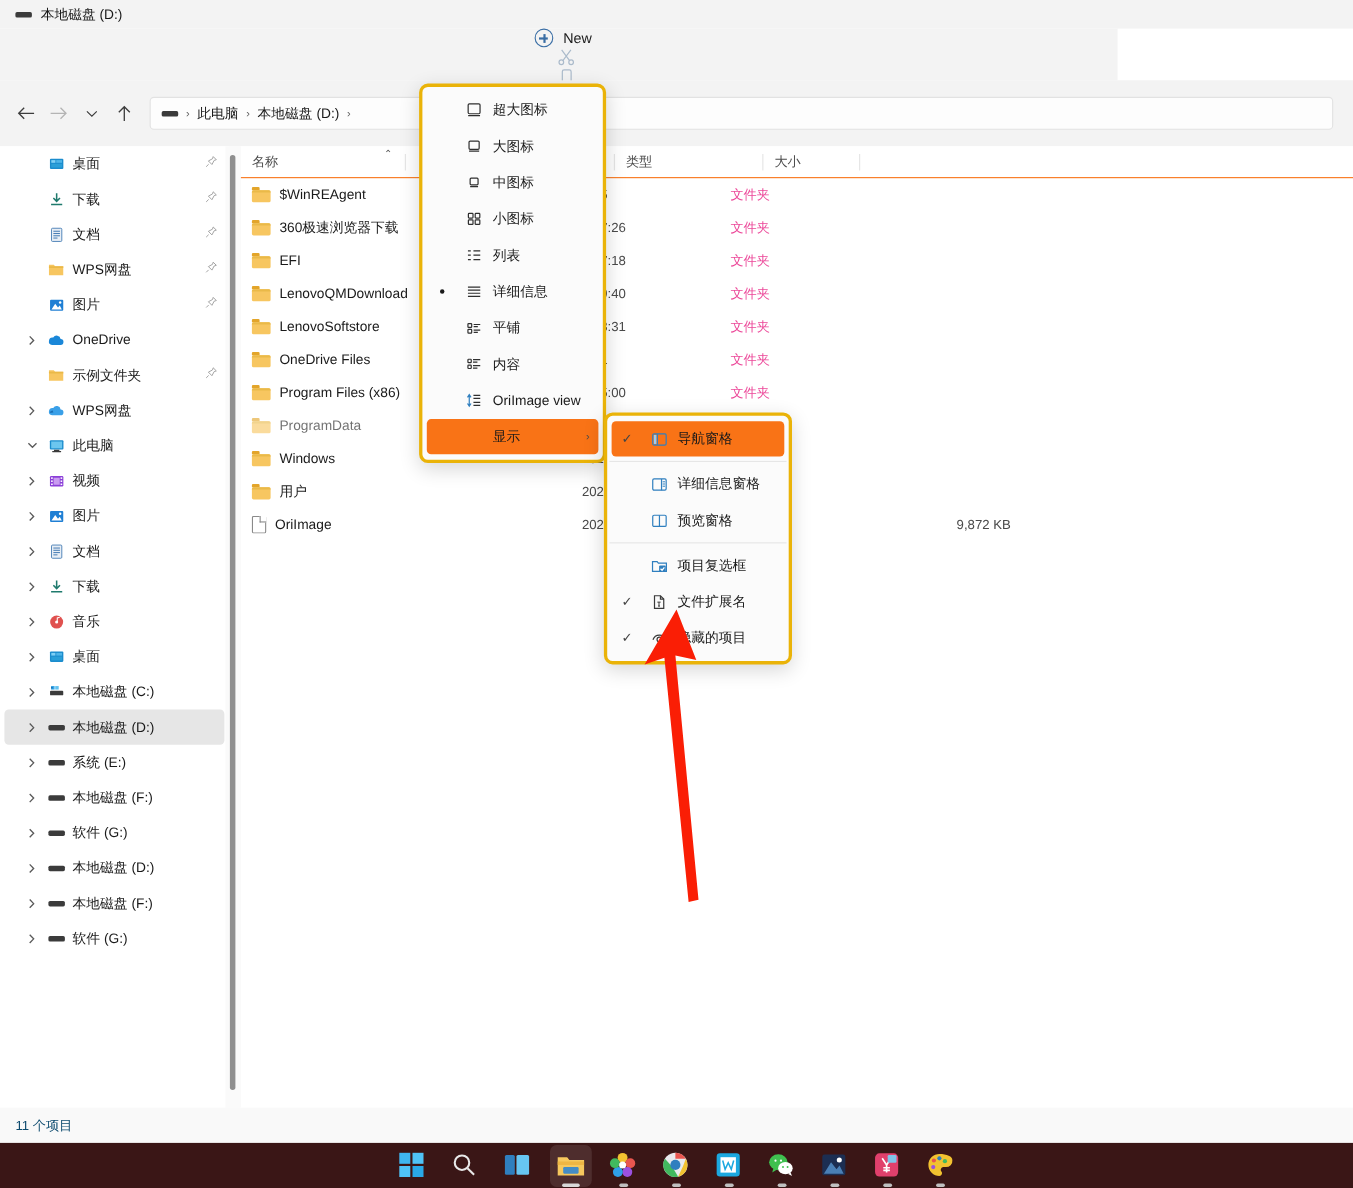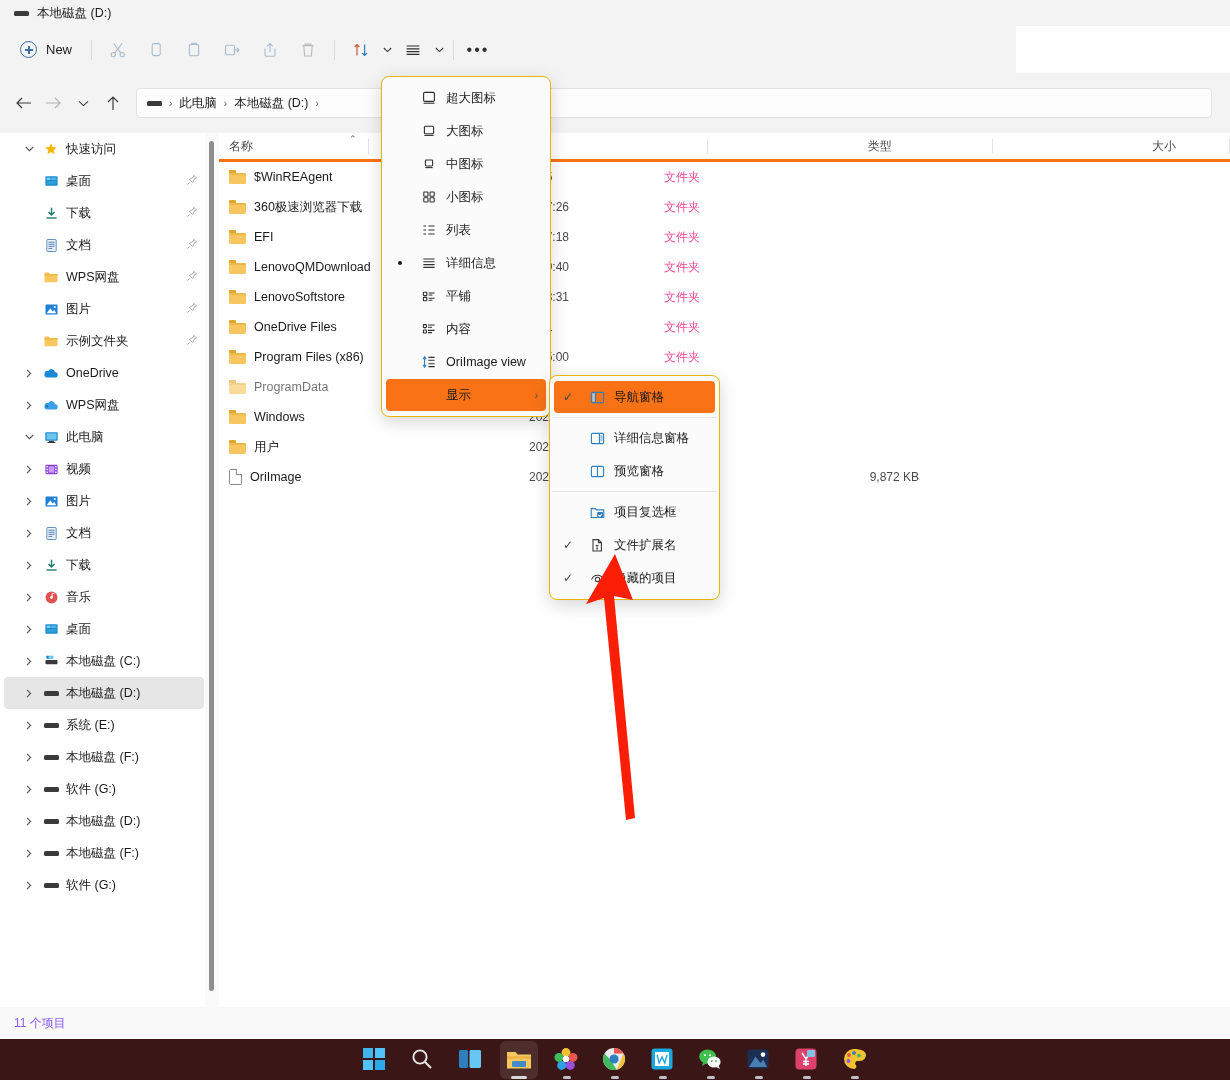--- a/index.html
+++ b/index.html
@@ -21,21 +21,21 @@
     width: 15px; height: 11px; position: relative; display: inline-block;
   }
   .drive-glyph::before {
     content: ""; position: absolute; left: 0; top: 3px;
     width: 15px; height: 5px; background: #3b3b3b; border-radius: 1.5px;
   }
 
   
   .toolbar {
     position: absolute; left: 0; top: 26px; width: 1016px; height: 47px;
-    background: #f3f3f3; display: flex; align-items: center; padding-left: 14px;
+    background: #f3f3f3; display: flex; align-items: center; padding-left: 14px; flex-direction: column;
   }
   .new-btn {
     display: flex; align-items: center; gap: 9px; height: 30px;
     padding: 0 12px 0 6px; border-radius: 4px; cursor: default;
   }
   .new-btn .plus {
     width: 17px; height: 17px; border: 1.3px solid #3a6ea5; border-radius: 50%;
     position: relative; flex: none;
   }
   .new-btn .plus::before, .new-btn .plus::after {
@@ -107,23 +107,22 @@
     position: absolute; left: 4px; top: 8px; width: 5px; height: 850px;
     background: #8f8f8f; border-radius: 3px;
   }
 
   
   .content {
     position: absolute; left: 219px; top: 133px; width: 1011px; height: 874px;
     background: #ffffff;
   }
   .colhead {
-    height: 29px; display: flex; align-items: center; border-bottom: 3px solid #f97316;
+    height: 29px; display: flex; align-items: center; border-bottom: 1px solid #f97316;
     padding-left: 0;
-    justify-content: space-between;
   }
   .col {
     font-size: 12px; color: #4a4a4a; height: 29px; display: flex; align-items: center;
     position: relative;
   }
   .col .ctext { padding-left: 10px; }
   .col::after {
     content: ""; position: absolute; right: 0; top: 7px; width: 1px; height: 15px;
     background: #e4e4e4;
   }
@@ -164,25 +163,25 @@
   .file-ico::after {
     content: ""; position: absolute; right: -1px; top: -1px; width: 5px; height: 5px;
     background: #fff; border-left: 1.2px solid #8a8a8a; border-bottom: 1.2px solid #8a8a8a;
   }
 
   
   .statusbar {
     position: absolute; left: 0; top: 1007px; width: 1230px; height: 32px;
     background: #f9f9f9; display: flex; align-items: center; padding-left: 14px;
   }
-  .statusbar .st { font-size: 12px; color: #8b5cf6; }
+  .statusbar .st { font-size: 12px; color: #0c4a6e; }
 
   
   .menu {
-    position: absolute; background: #fbfbfb; border: 1px solid #eab308;
+    position: absolute; background: #fbfbfb; border: 3px solid #eab308;
     border-radius: 8px; box-shadow: 0 5px 18px rgba(0,0,0,0.16); padding: 4px 0;
   }
   #view-menu { left: 381px; top: 76px; width: 170px; }
   #show-submenu { left: 549px; top: 375px; width: 171px; }
   .mi {
     height: 32px; display: flex; align-items: center; position: relative;
     margin: 1px 4px; border-radius: 4px; padding-right: 8px;
   }
   .mi.hl { background: #f97316; }
   .mi-check {
@@ -350,33 +349,20 @@
       <span class="drive-glyph"></span>
       <span class="crumb-sep">›</span>
       <span class="crumb">此电脑</span>
       <span class="crumb-sep">›</span>
       <span class="crumb">本地磁盘 (D:)</span>
       <span class="crumb-sep">›</span>
     </div>
   </div>
 
   <div class="sidebar" id="sidebar">
-      <div class="side-row lvl1">
-        <span class="side-chev">
-          <svg width="9" height="6" viewBox="0 0 9 6">
-            <path d="M0.8 1 L4.5 4.6 L8.2 1" stroke="#5a5a5a" stroke-width="1.2" fill="none"></path>
-          </svg>
-        </span>
-        <span class="side-ico">
-          <svg width="14" height="14" viewBox="0 0 16 16">
-            <polygon points="8,1.5 9.9,5.8 14.5,6.2 11,9.3 12.1,13.9 8,11.4 3.9,13.9 5,9.3 1.5,6.2 6.1,5.8" fill="#f5b700"></polygon>
-          </svg>
-        </span>
-        <span class="side-lbl">快速访问</span>
-      </div>
       <div class="side-row lvl2">
         <span class="side-chev"></span>
         <span class="side-ico">
           <svg width="15" height="15" viewBox="0 0 16 16">
             <rect x="1.5" y="2.5" width="13" height="10" rx="1" fill="#1b8ccd"></rect>
             <rect x="2.8" y="3.8" width="4" height="2.6" fill="#7fd0f5"></rect>
             <rect x="7.6" y="3.8" width="5.6" height="2.6" fill="#4fb5e8"></rect>
             <rect x="2.8" y="7.4" width="10.4" height="3.6" fill="#2a9fd8"></rect>
           </svg>
         </span>
@@ -434,45 +420,45 @@
             <rect x="1.6" y="2.6" width="12.8" height="10.8" rx="1" fill="#1f7fd4"></rect>
             <polygon points="3,12 6.6,6.6 9.3,10.2 11,8.2 13,12" fill="#ffffff"></polygon>
             <circle cx="11.4" cy="5.4" r="1.2" fill="#ffffff"></circle>
           </svg>
         </span>
         <span class="side-lbl">图片</span>
         <span class="pin"><svg width="12" height="12" viewBox="0 0 16 16">
             <path d="M10.4 1.8 L14.2 5.6 L11.6 6.4 L8.9 11.4 L4.6 7.1 L9.6 4.4 z M4.9 11.1 L1.9 14.1" stroke="#9a9a9a" stroke-width="1.1" fill="none"></path>
           </svg></span>
       </div>
+      <div class="side-row lvl1">
+        <span class="side-chev">
+          <svg width="6" height="9" viewBox="0 0 6 9">
+            <path d="M1 0.8 L4.6 4.5 L1 8.2" stroke="#5a5a5a" stroke-width="1.2" fill="none"></path>
+          </svg>
+        </span>
+        <span class="side-ico">
+          <svg width="16" height="16" viewBox="0 0 16 16">
+            <path d="M4.3 12.6 h7.6 a2.7 2.7 0 0 0 0.2 -5.4 a3.6 3.6 0 0 0 -6.7 -1.3 a2.9 2.9 0 0 0 -1.1 6.7 z" fill="#1a87d8"></path>
+          </svg>
+        </span>
+        <span class="side-lbl">OneDrive</span>
+      </div>
       <div class="side-row lvl2">
         <span class="side-chev"></span>
         <span class="side-ico">
           <svg width="16" height="16" viewBox="0 0 16 16">
             <path d="M1.5 3.6 h4.4 l1.2 1.4 h7.4 v8.2 h-13 z" fill="#f7c660"></path>
             <path d="M1.5 5 h13 v1.6 h-13 z" fill="#eab948"></path>
           </svg>
         </span>
         <span class="side-lbl">示例文件夹</span>
         <span class="pin"><svg width="12" height="12" viewBox="0 0 16 16">
             <path d="M10.4 1.8 L14.2 5.6 L11.6 6.4 L8.9 11.4 L4.6 7.1 L9.6 4.4 z M4.9 11.1 L1.9 14.1" stroke="#9a9a9a" stroke-width="1.1" fill="none"></path>
           </svg></span>
-      </div>
-      <div class="side-row lvl1">
-        <span class="side-chev">
-          <svg width="6" height="9" viewBox="0 0 6 9">
-            <path d="M1 0.8 L4.6 4.5 L1 8.2" stroke="#5a5a5a" stroke-width="1.2" fill="none"></path>
-          </svg>
-        </span>
-        <span class="side-ico">
-          <svg width="16" height="16" viewBox="0 0 16 16">
-            <path d="M4.3 12.6 h7.6 a2.7 2.7 0 0 0 0.2 -5.4 a3.6 3.6 0 0 0 -6.7 -1.3 a2.9 2.9 0 0 0 -1.1 6.7 z" fill="#1a87d8"></path>
-          </svg>
-        </span>
-        <span class="side-lbl">OneDrive</span>
       </div>
       <div class="side-row lvl1">
         <span class="side-chev">
           <svg width="6" height="9" viewBox="0 0 6 9">
             <path d="M1 0.8 L4.6 4.5 L1 8.2" stroke="#5a5a5a" stroke-width="1.2" fill="none"></path>
           </svg>
         </span>
         <span class="side-ico">
           <svg width="16" height="16" viewBox="0 0 16 16">
             <path d="M4.3 12.6 h7.6 a2.7 2.7 0 0 0 0.2 -5.4 a3.6 3.6 0 0 0 -6.7 -1.3 a2.9 2.9 0 0 0 -1.1 6.7 z" fill="#3aa0e8"></path>

